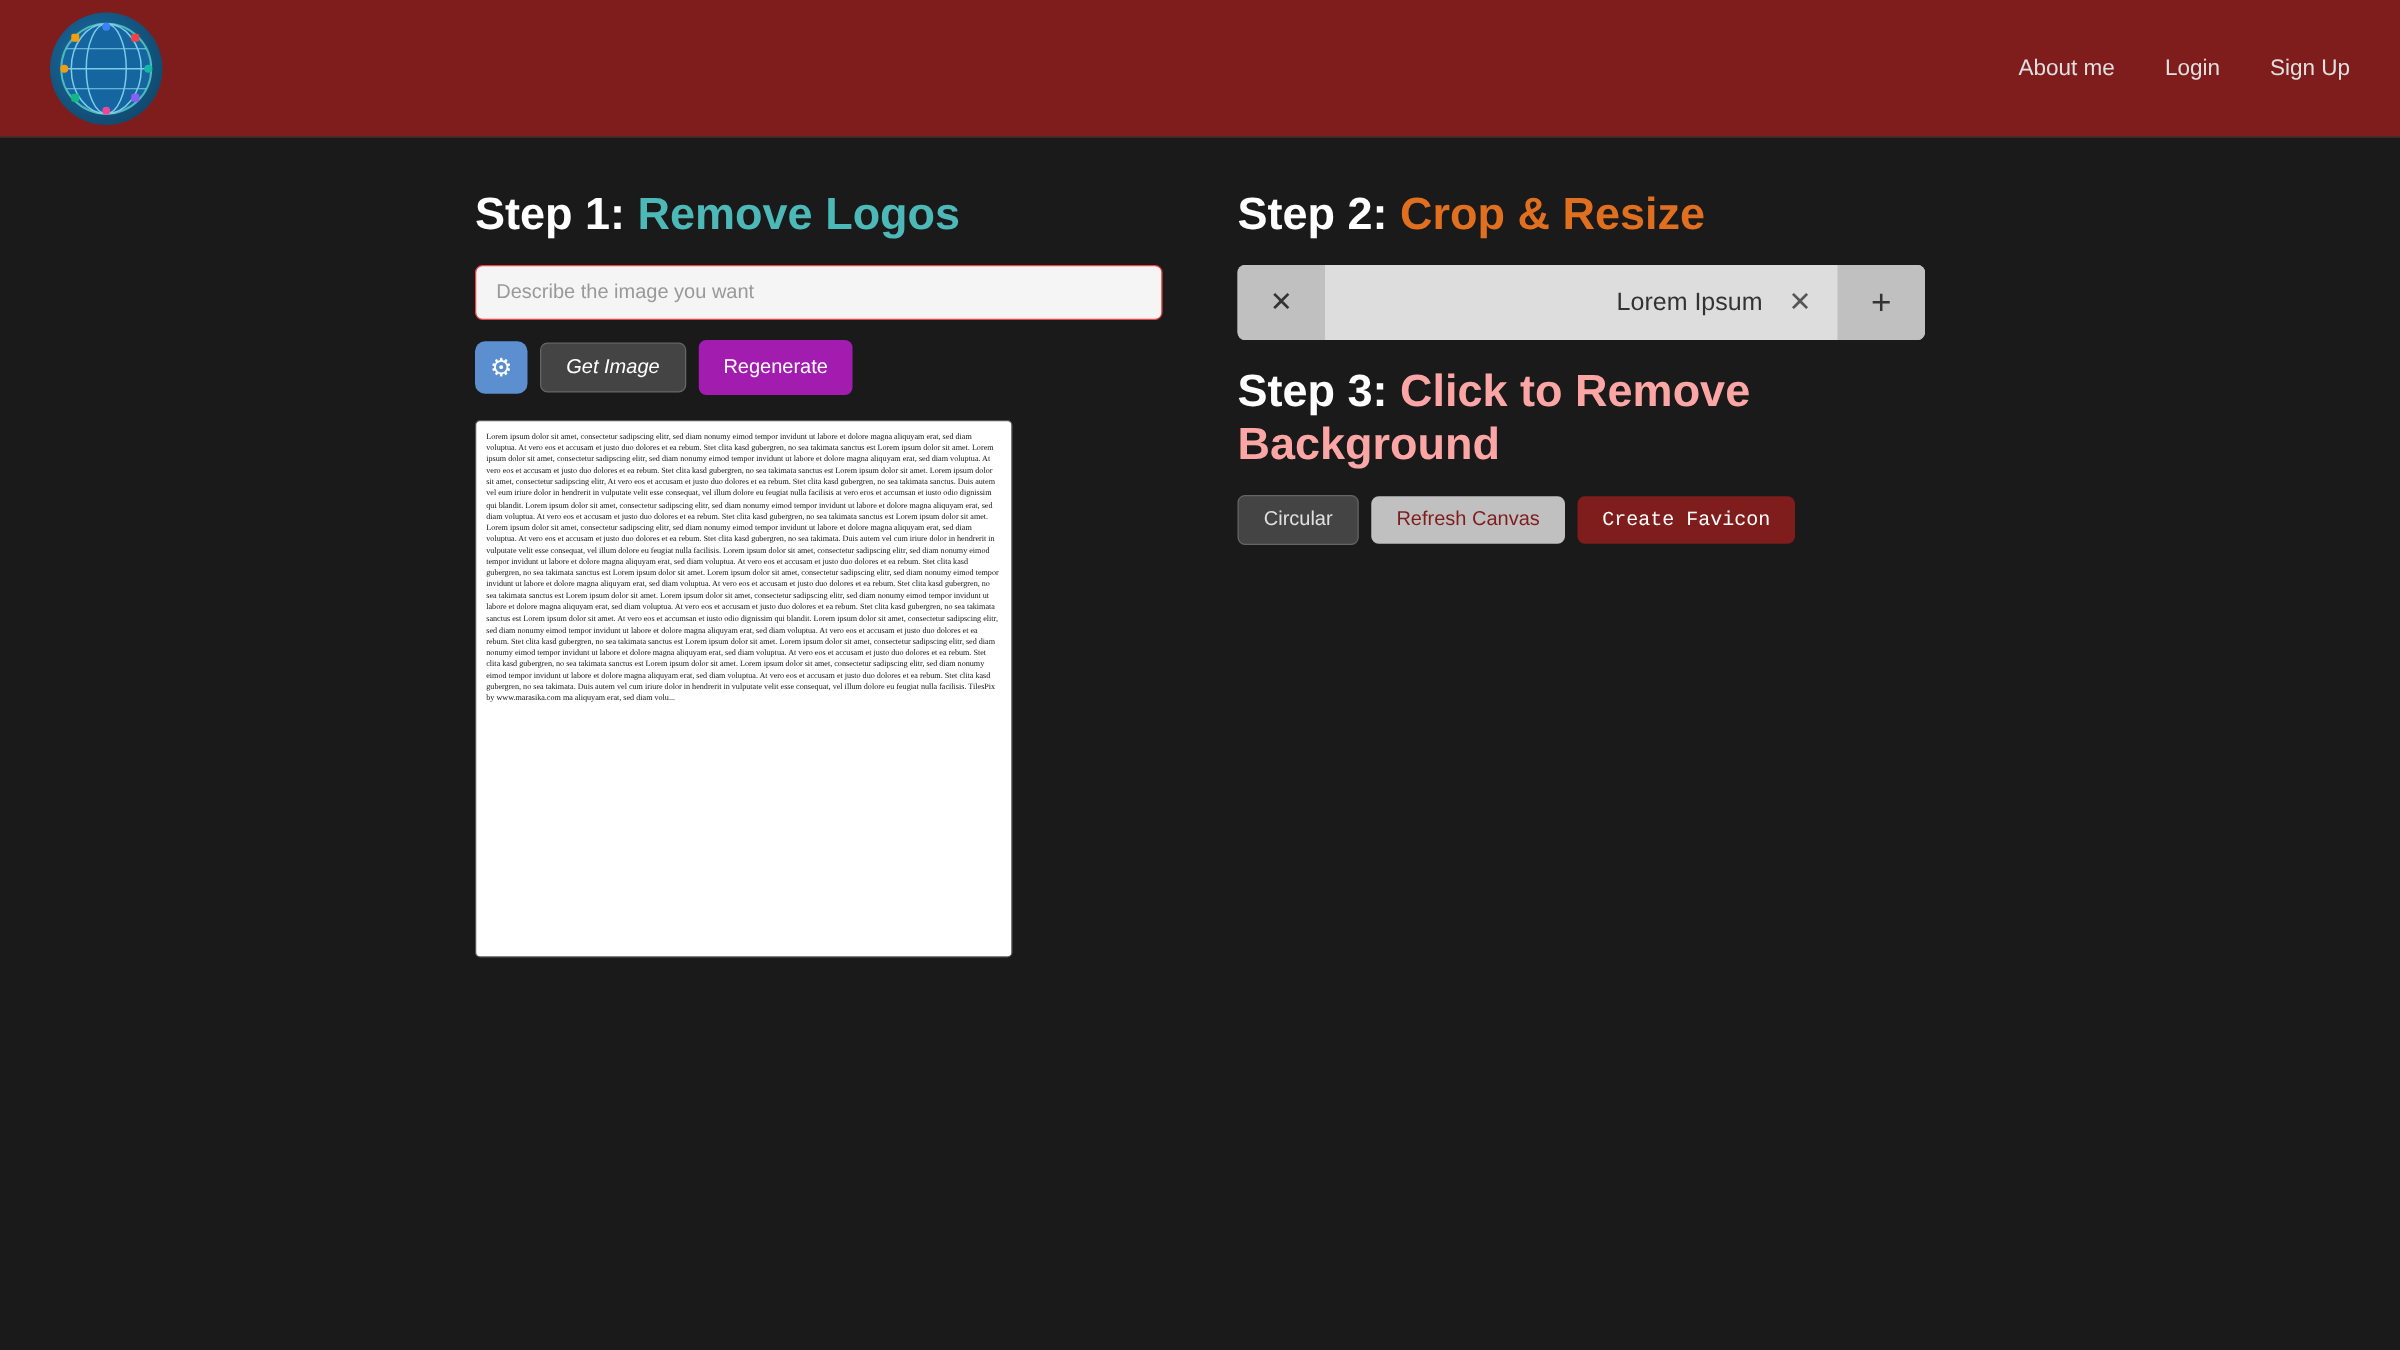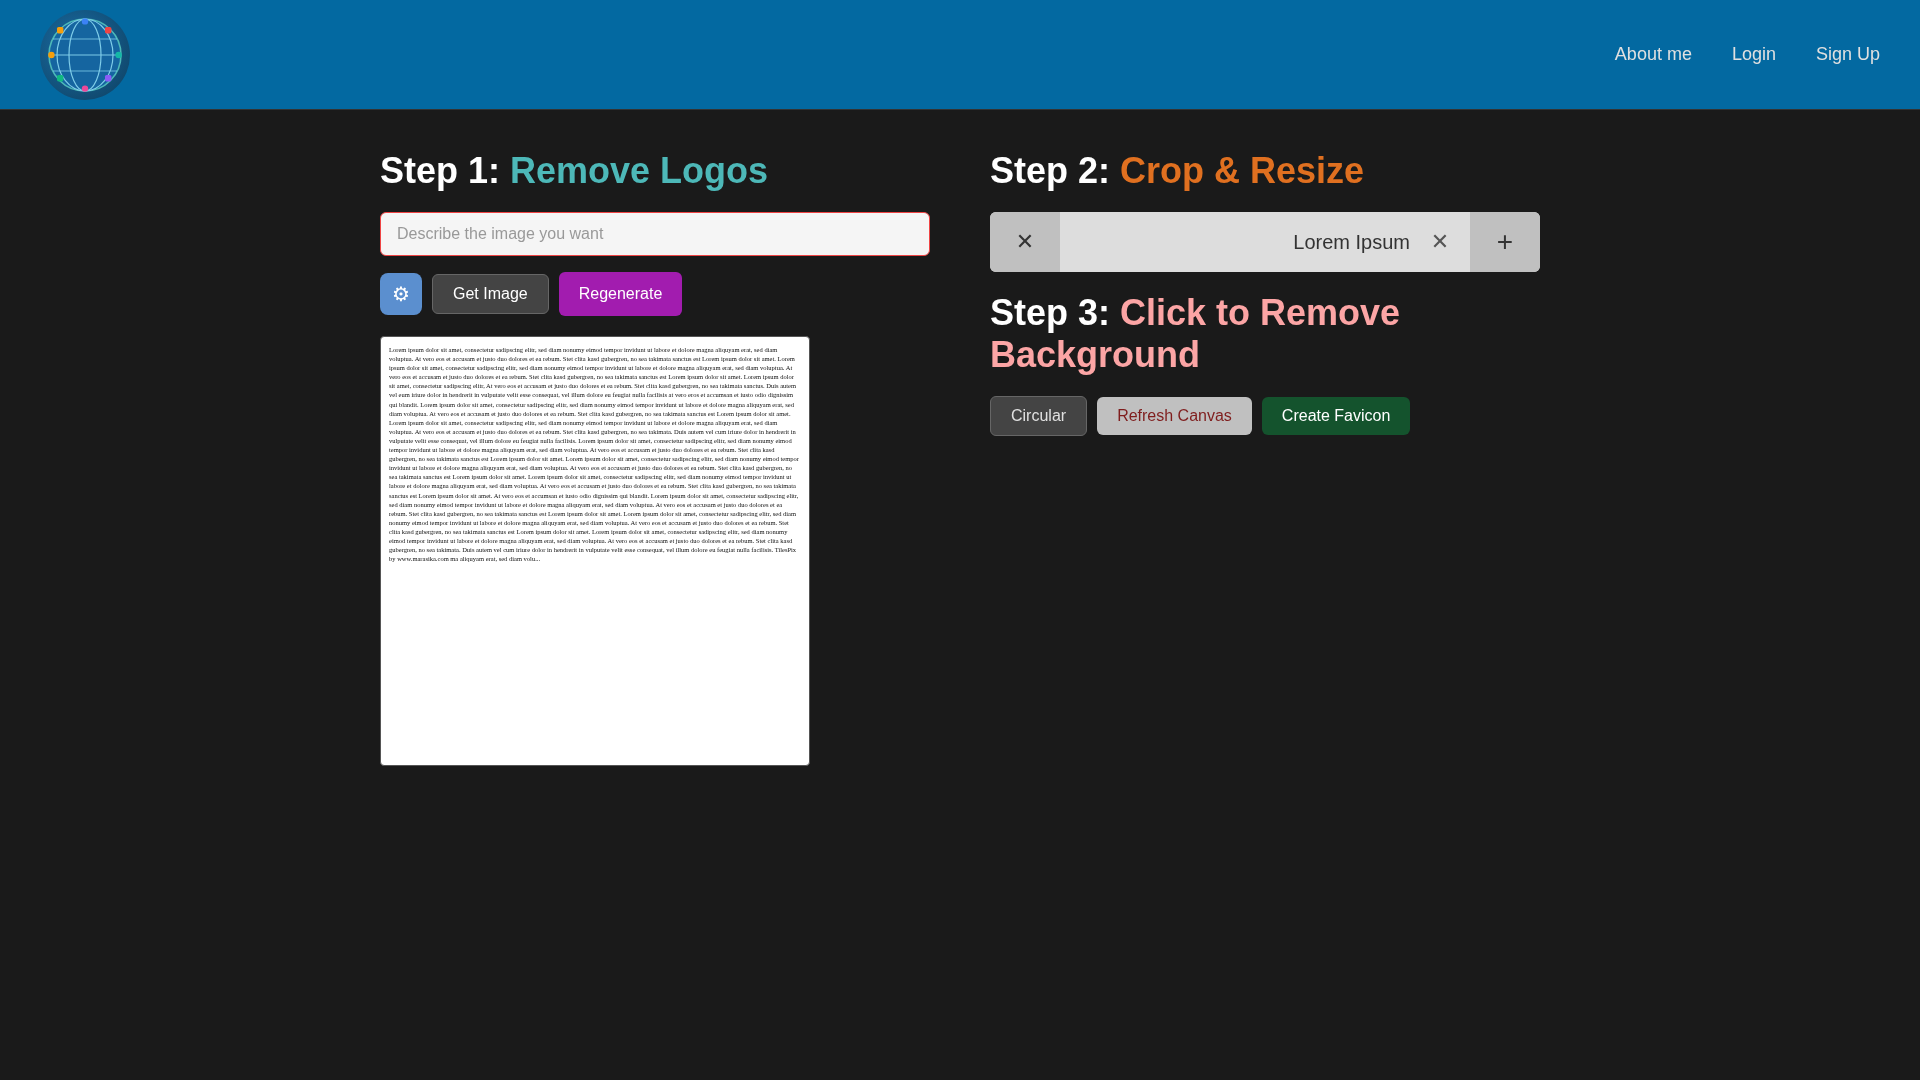--- a/index.html
+++ b/index.html
@@ -7,21 +7,21 @@
     body {
       background-color: #1a1a1a;
       color: #e0e0e0;
       font-family: Arial, sans-serif;
       min-height: 1080px;
       width: 1920px;
     }
 
     
     nav {
-      background-color: #0369a1;
+      background-color: #7f1d1d;
       border-bottom: 1px solid #333;
       display: flex;
       align-items: center;
       justify-content: space-between;
       padding: 0 40px;
       height: 110px;
     }
 
     .nav-logo-area {
       display: flex;
@@ -141,20 +141,21 @@
     }
 
     .btn-get-image {
       padding: 10px 20px;
       background: #444;
       color: #fff;
       border: 1px solid #666;
       border-radius: 6px;
       font-size: 16px;
       cursor: pointer;
+      font-style: italic;
     }
 
     .btn-regenerate {
       padding: 13px 20px;
       background: #a21caf;
       color: #fff;
       border: none;
       border-radius: 6px;
       font-size: 16px;
       cursor: pointer;
@@ -274,26 +275,27 @@
       color: #7f1d1d;
       border: none;
       border-radius: 6px;
       font-size: 16px;
       cursor: pointer;
       text-align: center;
     }
 
     .btn-create-favicon {
       padding: 10px 20px;
-      background: #14532d;
-      color: #fff;
-      border: none;
-      border-radius: 6px;
-      font-size: 16px;
-      cursor: pointer;
+      background: #7f1d1d;
+      color: #fff;
+      border: none;
+      border-radius: 6px;
+      font-size: 16px;
+      cursor: pointer;
+      font-family: Liberation Mono, monospace;
     }
   </style>
 </head>
 <body>
 
 <nav>
   <div class="nav-logo-area">
     <div class="nav-logo-circle">
       <svg viewBox="0 0 100 100" xmlns="http://www.w3.org/2000/svg">
 

